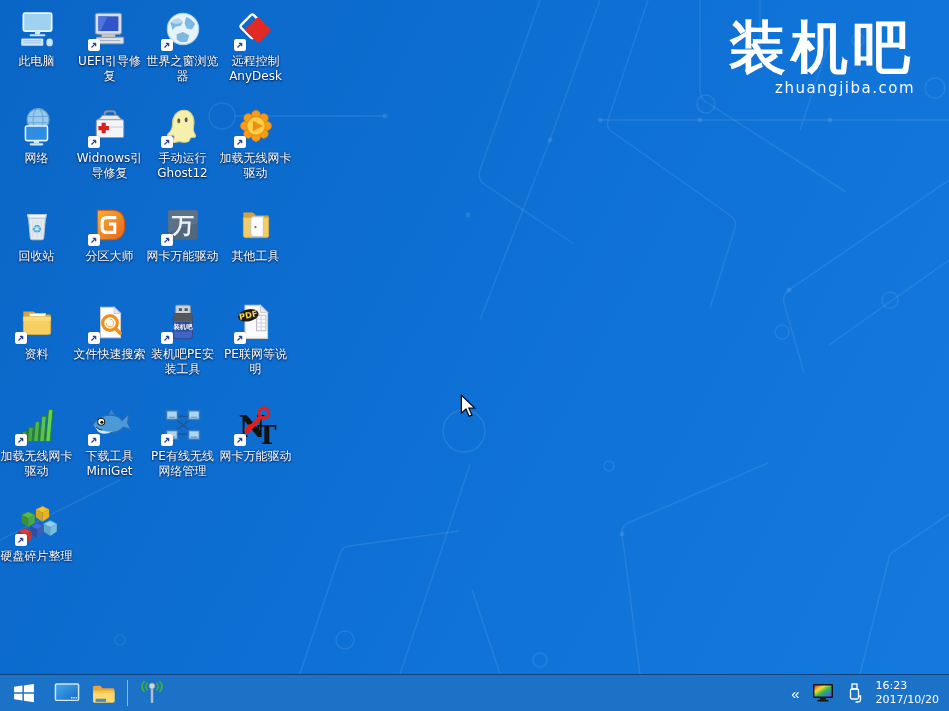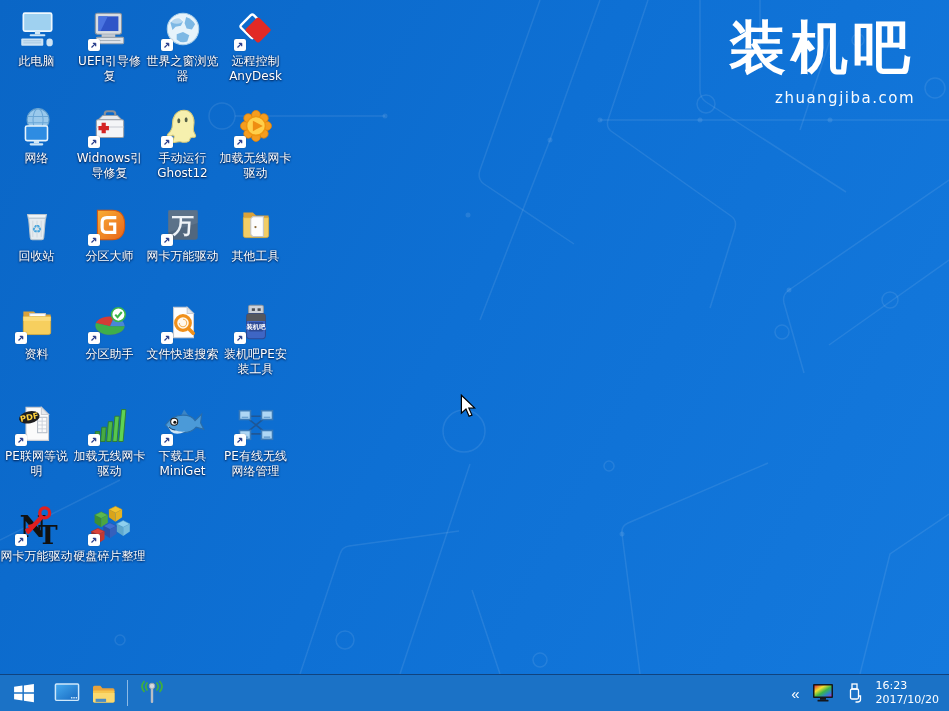--- a/index.html
+++ b/index.html
@@ -4,21 +4,21 @@
 <style>
   html,body{margin:0;padding:0;}
   body{width:949px;height:711px;overflow:hidden;position:relative;
        font-family:"DejaVu Sans","Liberation Sans",sans-serif;}
   .desktop{position:absolute;left:0;top:0;width:949px;height:674px;
     background:linear-gradient(118deg,#0a66c6 0%,#0e70d4 48%,#1479dd 100%);}
   .pattern{position:absolute;left:0;top:0;pointer-events:none;}
   
   .logo{position:absolute;top:18px;right:34px;text-align:right;color:#fff;}
   .logo-text{font-size:57px;font-weight:900;letter-spacing:5px;line-height:1.05;}
-  .logo-domain{font-size:15px;letter-spacing:1.5px;margin-top:11px;opacity:.97;}
+  .logo-domain{font-size:15px;letter-spacing:1.5px;margin-top:1px;opacity:.97;}
   
   .icon-grid{position:absolute;left:0;top:6px;display:grid;
     grid-template-columns:repeat(4,73px);
     grid-template-rows:97px 98px 98px 102px 100px 96px;}
   .dicon{display:flex;flex-direction:column;align-items:center;padding-top:2px;}
   .art{position:relative;width:46px;height:44px;display:flex;align-items:center;justify-content:center;}
   .art svg{display:block;}
   .sc{position:absolute;left:1px;bottom:1px;width:12px;height:12px;background:#fff;
       border-radius:2px;box-shadow:0 0 1px rgba(0,0,0,.45);
       display:flex;align-items:center;justify-content:center;}
@@ -304,38 +304,20 @@
       </svg>
           <span class="sc">
             <svg width="10" height="10" viewBox="0 0 12 12">
               <path d="M3 9 L8 4 M8 4 h-3.4 M8 4 v3.4" stroke="#2b3f8c" stroke-width="1.5" fill="none"></path>
             </svg>
           </span>
         </div>
       <div class="lbl">资料</div>
     </div>
 
-    <div class="dicon">
-      <div class="art">
-          <svg width="42" height="42" viewBox="0 0 40 40">
-        <ellipse cx="20" cy="23" rx="14" ry="9" fill="#2a62b0"></ellipse>
-        <path d="M20 23 L6.5 20 A14 9 0 0 1 24 14.3 z" fill="#d43c36"></path>
-        <path d="M20 23 L24 14.3 A14 9 0 0 1 34 23 z" fill="#4a86d8"></path>
-        <path d="M20 23 L34 23 A14 9 0 1 1 6.5 20 z" fill="#3fae4a"></path>
-        <circle cx="28" cy="12" r="6.5" fill="#ffffff" stroke="#3bb54a" stroke-width="1.5"></circle>
-        <path d="M25 12 l2.2 2.5 4 -5" stroke="#3bb54a" stroke-width="2" fill="none"></path>
-      </svg>
-          <span class="sc">
-            <svg width="10" height="10" viewBox="0 0 12 12">
-              <path d="M3 9 L8 4 M8 4 h-3.4 M8 4 v3.4" stroke="#2b3f8c" stroke-width="1.5" fill="none"></path>
-            </svg>
-          </span>
-        </div>
-      <div class="lbl">分区助手</div>
-    </div>
 
     <div class="dicon">
       <div class="art">
           <svg width="42" height="42" viewBox="0 0 40 40">
         <path d="M11 5 h13 l6 6 v23 H11 z" fill="#fdfdfd" stroke="#c9ccd2"></path>
         <path d="M24 5 l6 6 h-6 z" fill="#e4e7ec" stroke="#c9ccd2"></path>
         <circle cx="20" cy="20" r="7" fill="#fff8ec" stroke="#f0901a" stroke-width="3"></circle>
         <path d="M20 16.5 a3.5 3.5 0 1 1 -3.5 3.5" stroke="#f5b45a" fill="none"></path>
         <path d="M25.2 25.2 l4.5 4.5" stroke="#f0901a" stroke-width="3.5" stroke-linecap="round"></path>
       </svg>

